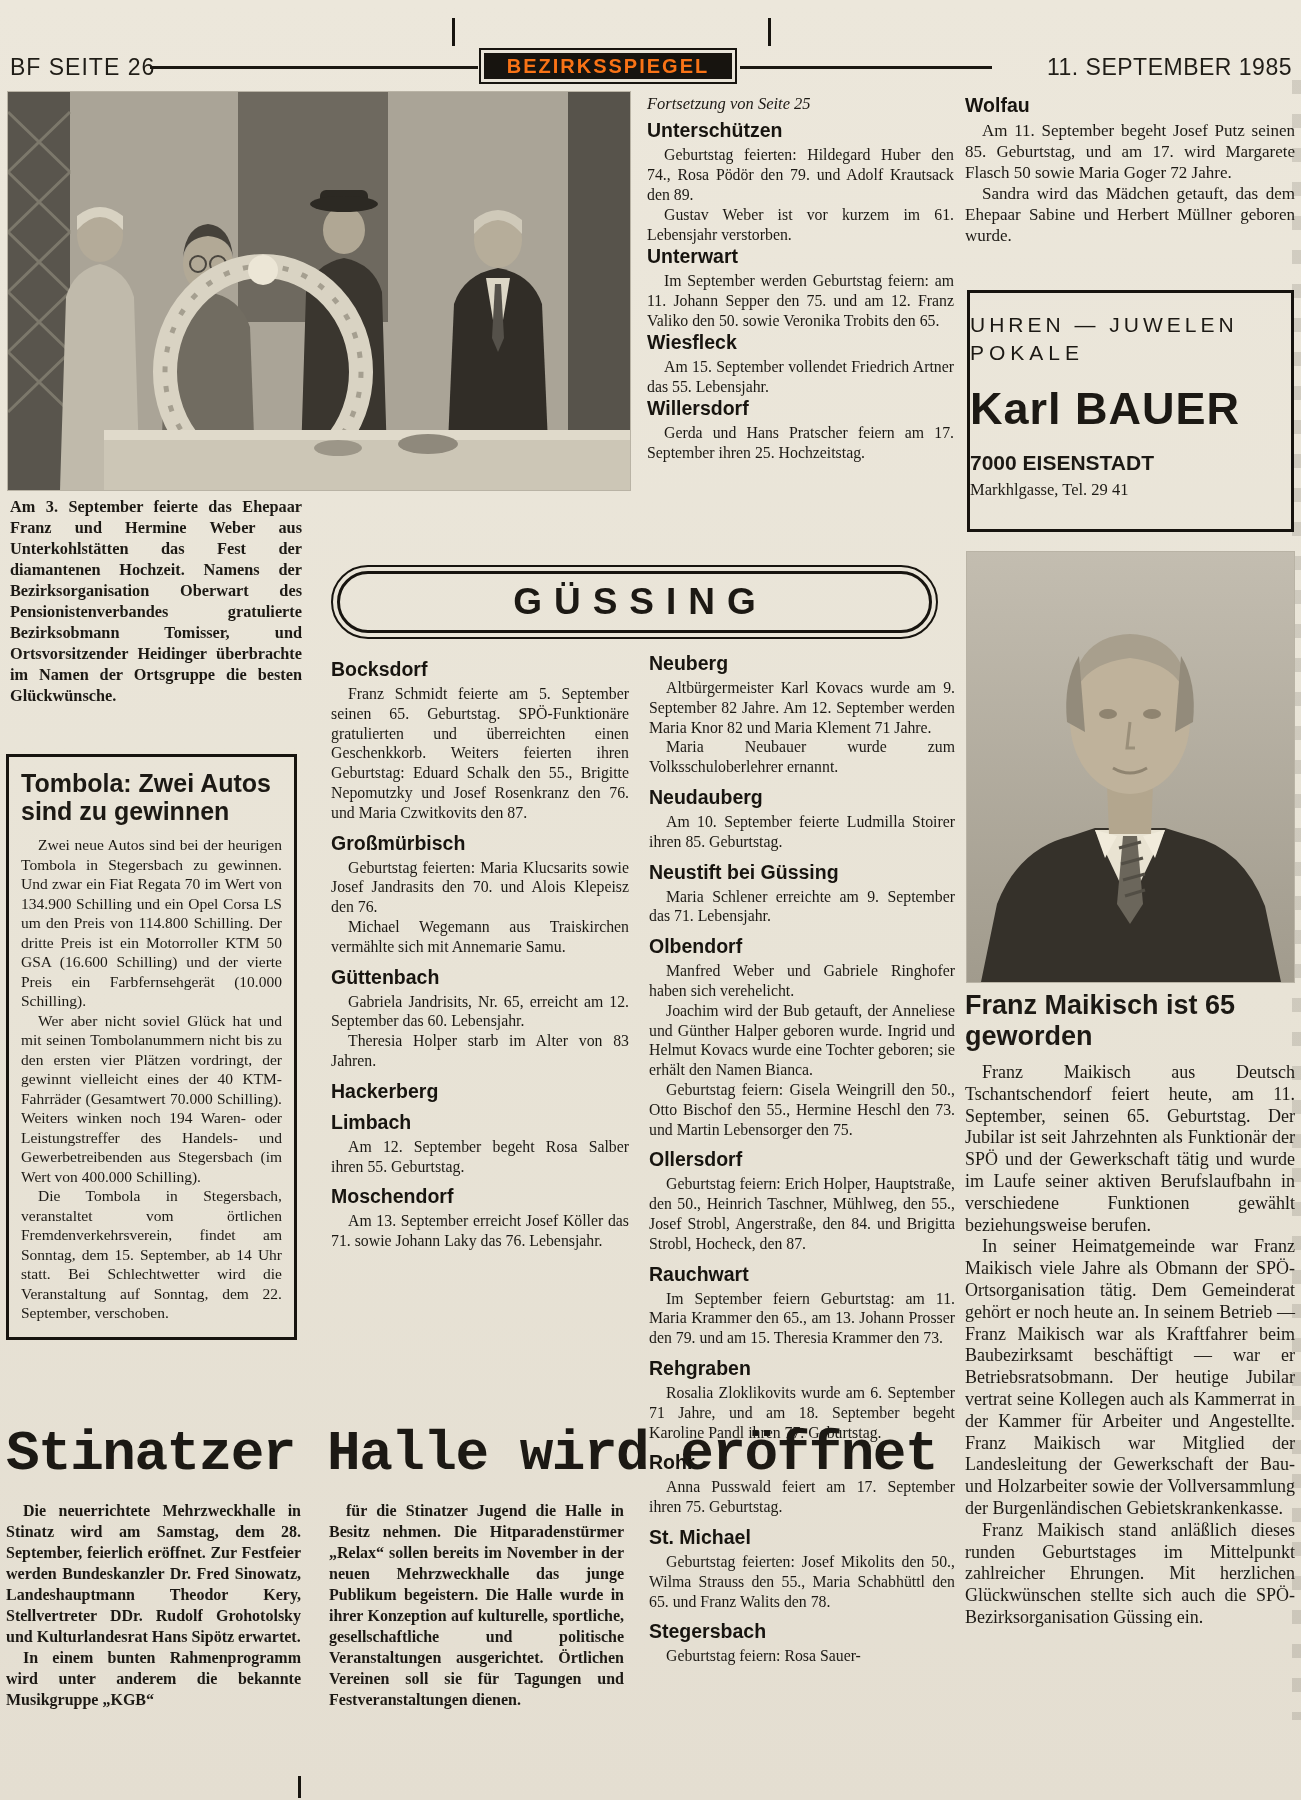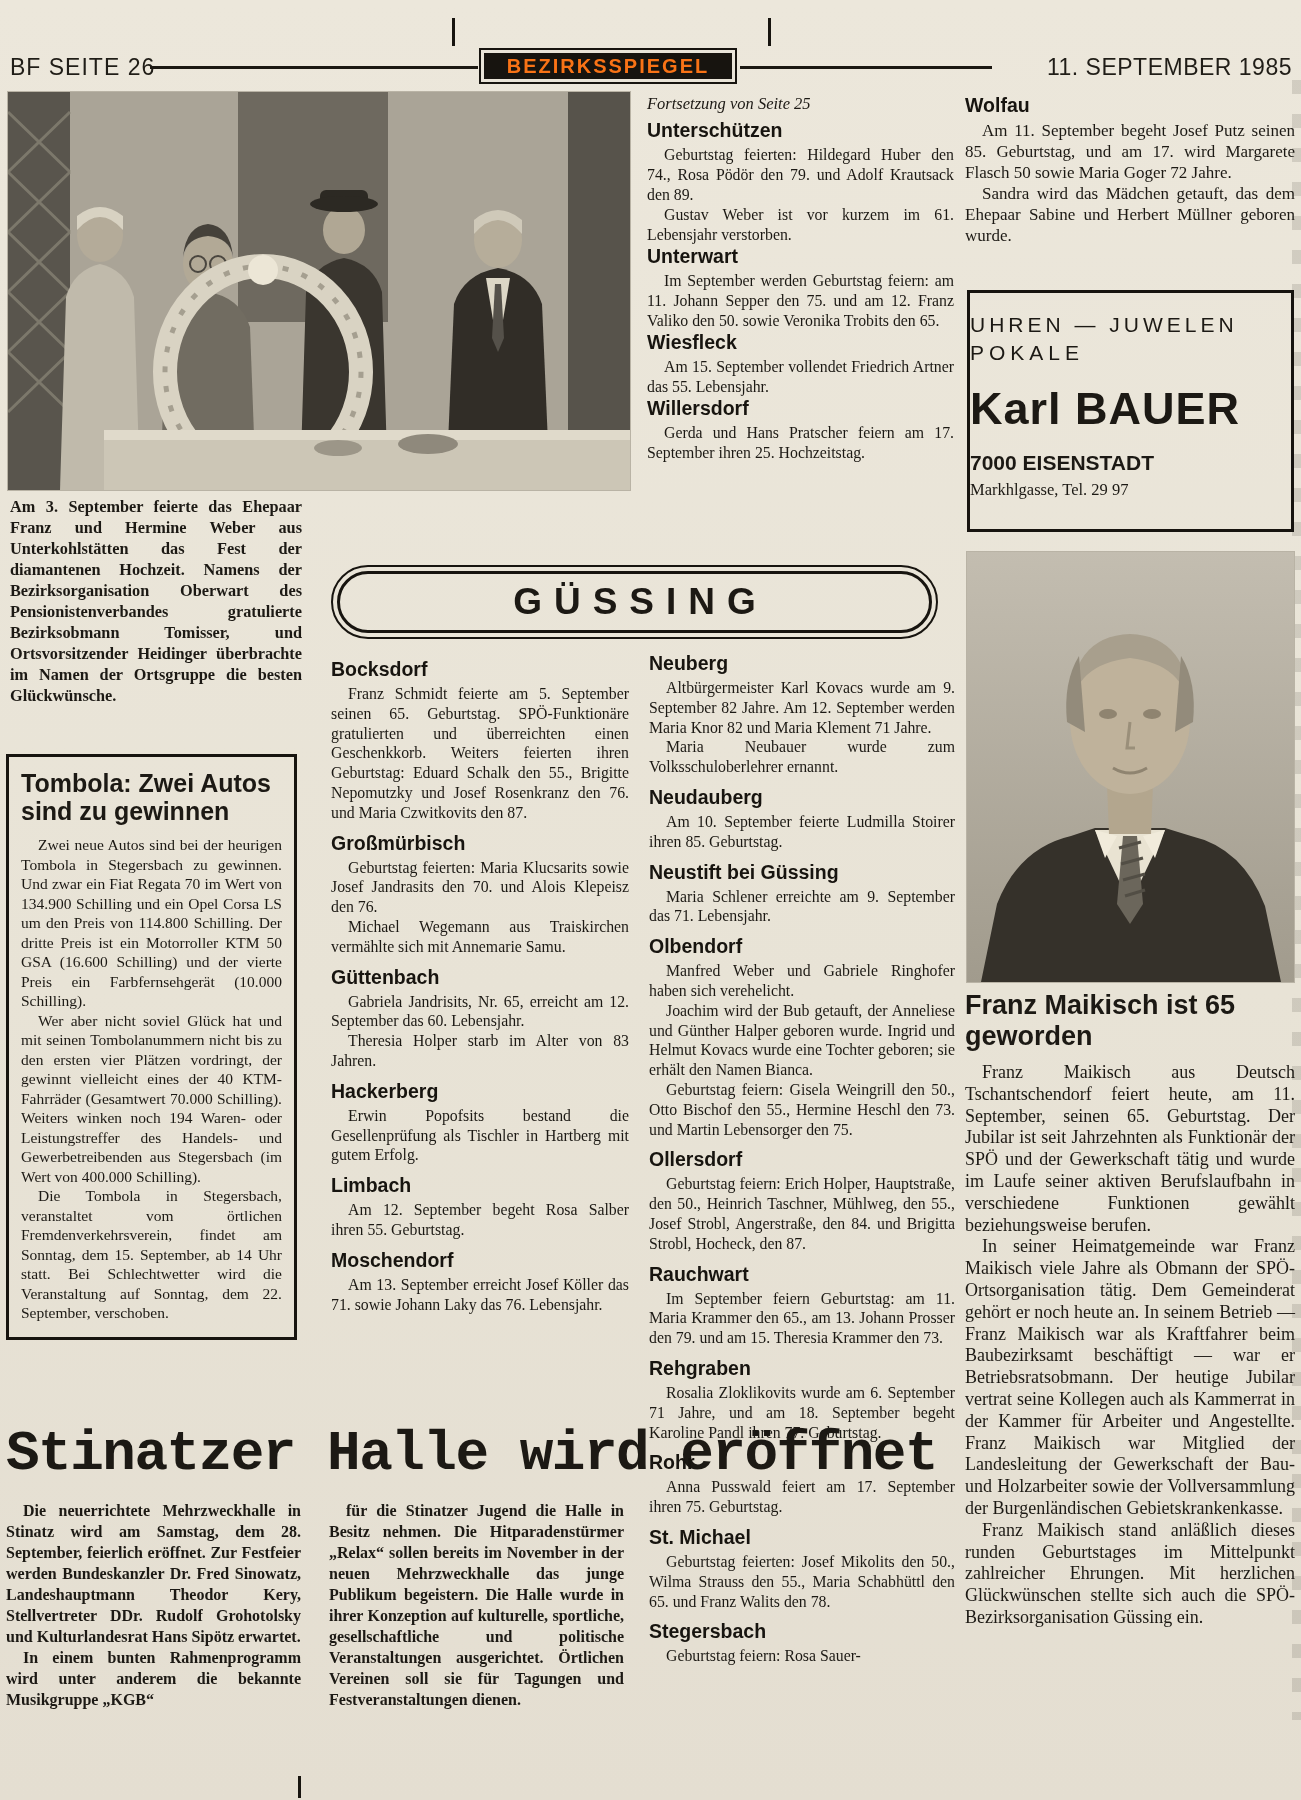--- a/index.html
+++ b/index.html
@@ -189,21 +189,20 @@
       <p class="bp">Geburtstag feierten: Maria Klucsarits sowie Josef Jandrasits den 70. und Alois Klepeisz den 76.</p>
       <p class="bp">Michael Wegemann aus Traiskirchen vermählte sich mit Annemarie Samu.</p>
     </div>
     <div class="sec">
       <h3 class="town-h">Güttenbach</h3>
       <p class="bp">Gabriela Jandrisits, Nr. 65, erreicht am 12. September das 60. Lebensjahr.</p>
       <p class="bp">Theresia Holper starb im Alter von 83 Jahren.</p>
     </div>
     <div class="sec">
       <h3 class="town-h">Hackerberg</h3>
-      <p class="bp">Erwin Popofsits bestand die Gesellenprüfung als Tischler in Hartberg mit gutem Erfolg.</p>
     </div>
     <div class="sec">
       <h3 class="town-h">Limbach</h3>
       <p class="bp">Am 12. September begeht Rosa Salber ihren 55. Geburtstag.</p>
     </div>
     <div class="sec">
       <h3 class="town-h">Moschendorf</h3>
       <p class="bp">Am 13. September erreicht Josef Köller das 71. sowie Johann Laky das 76. Lebensjahr.</p>
     </div>
   </section>
@@ -258,21 +257,21 @@
     <h3 class="town-h">Wolfau</h3>
     <p class="bp">Am 11. September begeht Josef Putz seinen 85. Geburtstag, und am 17. wird Margarete Flasch 50 sowie Maria Goger 72 Jahre.</p>
     <p class="bp">Sandra wird das Mädchen getauft, das dem Ehepaar Sabine und Herbert Müllner geboren wurde.</p>
   </section>
 
   <aside class="ad">
     <div class="ad-line1">UHREN — JUWELEN</div>
     <div class="ad-line2">POKALE</div>
     <div class="ad-name">Karl BAUER</div>
     <div class="ad-city">7000 EISENSTADT</div>
-    <div class="ad-street">Markhlgasse, Tel. 29 97</div>
+    <div class="ad-street">Markhlgasse, Tel. 29 41</div>
   </aside>
 
   <figure class="photo photo-portrait">
     <svg width="327" height="430" viewBox="0 0 327 430" preserveAspectRatio="none" aria-hidden="true">
       <defs>
         <linearGradient id="pg" x1="0" y1="0" x2="0" y2="1">
           <stop offset="0" stop-color="#c3bdb0"></stop>
           <stop offset="1" stop-color="#a19b8d"></stop>
         </linearGradient>
       </defs>

